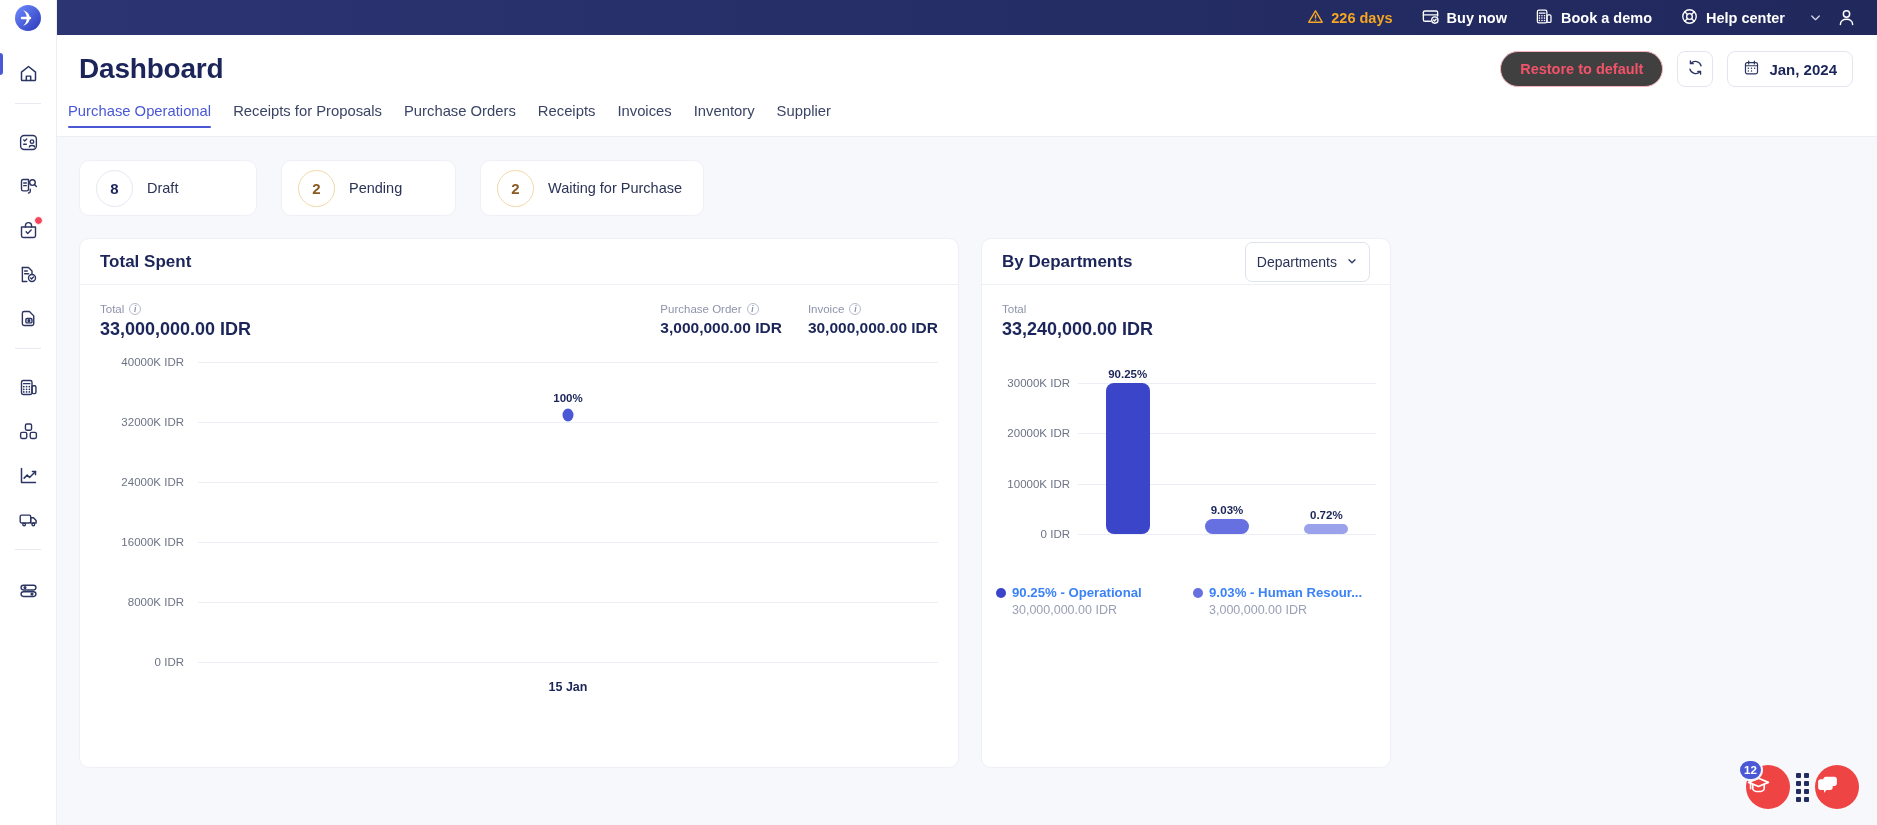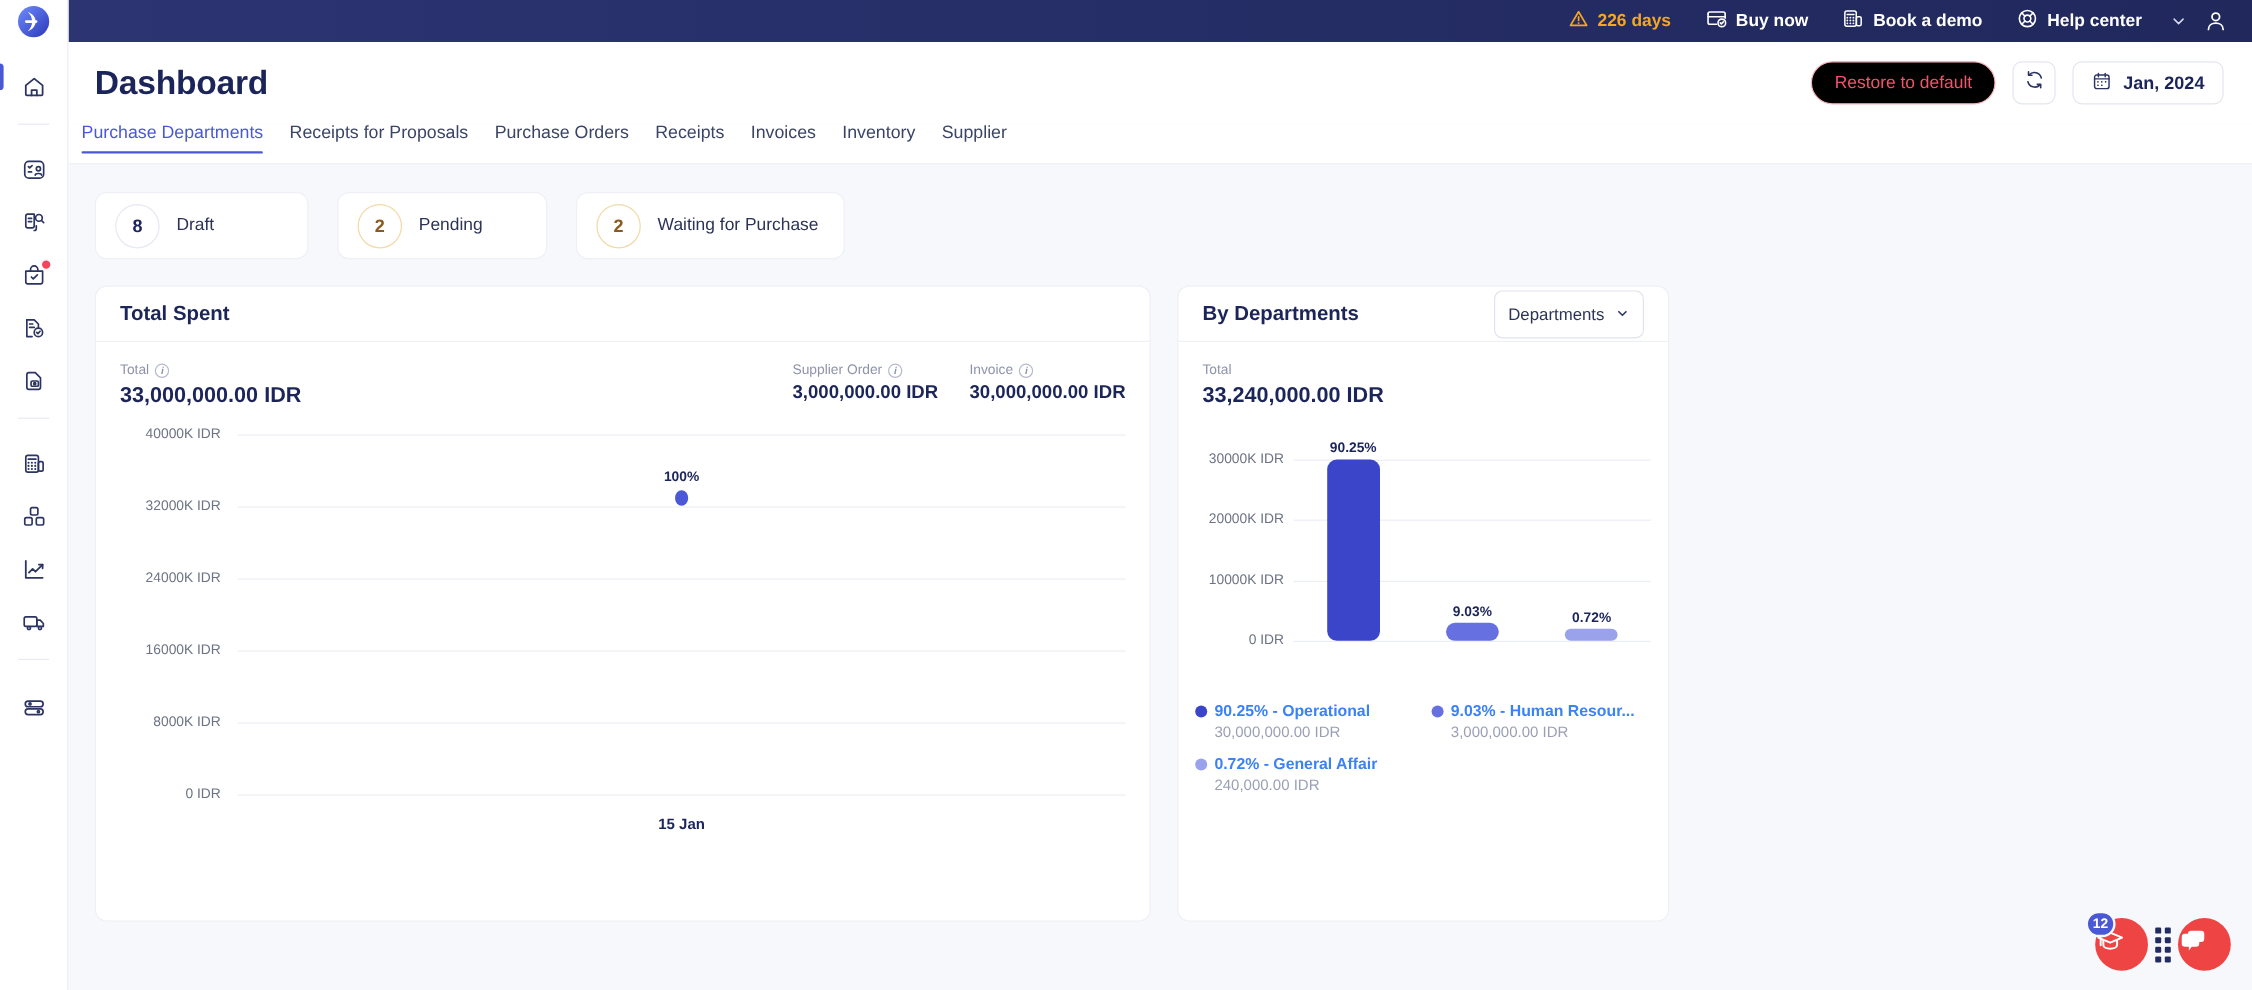--- a/index.html
+++ b/index.html
@@ -53,22 +53,22 @@
 
   
   .page-head {
     position: absolute; left: 57px; top: 35px; right: 0; height: 68px;
     background: #fff; display: flex; align-items: center;
     padding: 0 24px 0 22px;
   }
   .page-title { font-size: 28px; font-weight: bold; letter-spacing: -0.2px; color:#1b2559; }
   .head-right { margin-left: auto; display: flex; align-items: center; gap: 14px; }
   .btn-restore {
-    border: 1px solid #f7b3bd; color: #f2536a; background: #000000;
-    border-radius: 20px; font-size: 14.5px; font-weight: normal;
+    border: 1px solid #f7b3bd; color: #f2536a; background: #404040;
+    border-radius: 20px; font-size: 14.5px; font-weight: bold;
     padding: 9px 19px; cursor: pointer; white-space: nowrap;
   }
   .btn-icon {
     width: 36px; height: 36px; border: 1px solid #e3e6ef; border-radius: 8px;
     background: #fff; display: flex; align-items: center; justify-content: center;
     cursor: pointer;
   }
   .btn-date {
     height: 36px; border: 1px solid #e3e6ef; border-radius: 8px; background: #fff;
     display: flex; align-items: center; gap: 9px; padding: 0 15px;
@@ -418,21 +418,21 @@
             <path d="M8 3 v4M16 3 v4"></path>
             <path d="M7.5 13 h.01M12 13 h.01M16.5 13 h.01M7.5 17 h.01M12 17 h.01" stroke-width="2"></path>
           </svg>
         </span>
         <span>Jan, 2024</span>
       </div>
     </div>
   </div>
 
   <div class="tabs">
-    <div class="tab active">Purchase Departments</div>
+    <div class="tab active">Purchase Operational</div>
     <div class="tab">Receipts for Proposals</div>
     <div class="tab">Purchase Orders</div>
     <div class="tab">Receipts</div>
     <div class="tab">Invoices</div>
     <div class="tab">Inventory</div>
     <div class="tab">Supplier</div>
   </div>
 
   <div class="content">
 
@@ -462,21 +462,21 @@
           <div class="metric-total">
             <div class="m-label">
               <span>Total</span>
               <span class="info-i">i</span>
             </div>
             <div class="m-val">33,000,000.00 IDR</div>
           </div>
           <div class="metrics-right">
             <div>
               <div class="m-label">
-                <span>Supplier Order</span>
+                <span>Purchase Order</span>
                 <span class="info-i">i</span>
               </div>
               <div class="m-val sm">3,000,000.00 IDR</div>
             </div>
             <div>
               <div class="m-label">
                 <span>Invoice</span>
                 <span class="info-i">i</span>
               </div>
               <div class="m-val sm">30,000,000.00 IDR</div>
@@ -558,27 +558,20 @@
               </div>
               <div class="leg-sub">30,000,000.00 IDR</div>
             </div>
             <div class="leg-item">
               <div class="leg-top">
                 <span class="leg-dot" style="background: rgb(102, 112, 224);"></span>
                 <span class="leg-name">9.03% - Human Resour...</span>
               </div>
               <div class="leg-sub">3,000,000.00 IDR</div>
             </div>
-            <div class="leg-item">
-              <div class="leg-top">
-                <span class="leg-dot" style="background: rgb(154, 162, 236);"></span>
-                <span class="leg-name">0.72% - General Affair</span>
-              </div>
-              <div class="leg-sub">240,000.00 IDR</div>
-            </div>
           </div>
       </div>
     </div>
   </div>
 
   <div class="fabs">
     <div class="fab">
       <span class="fab-badge">12</span>
       <span>
         <svg width="25" height="25" viewBox="0 0 24 24" fill="none" stroke="#fff" stroke-width="1.6" stroke-linecap="round" stroke-linejoin="round">

